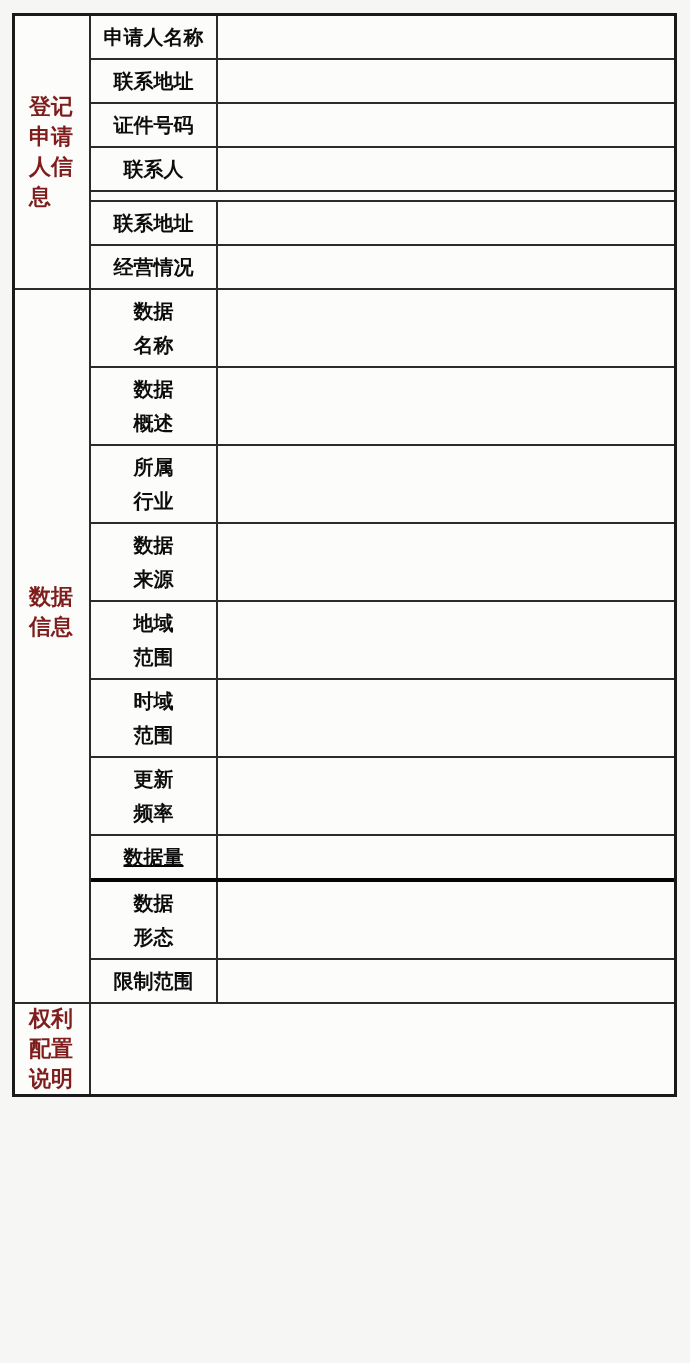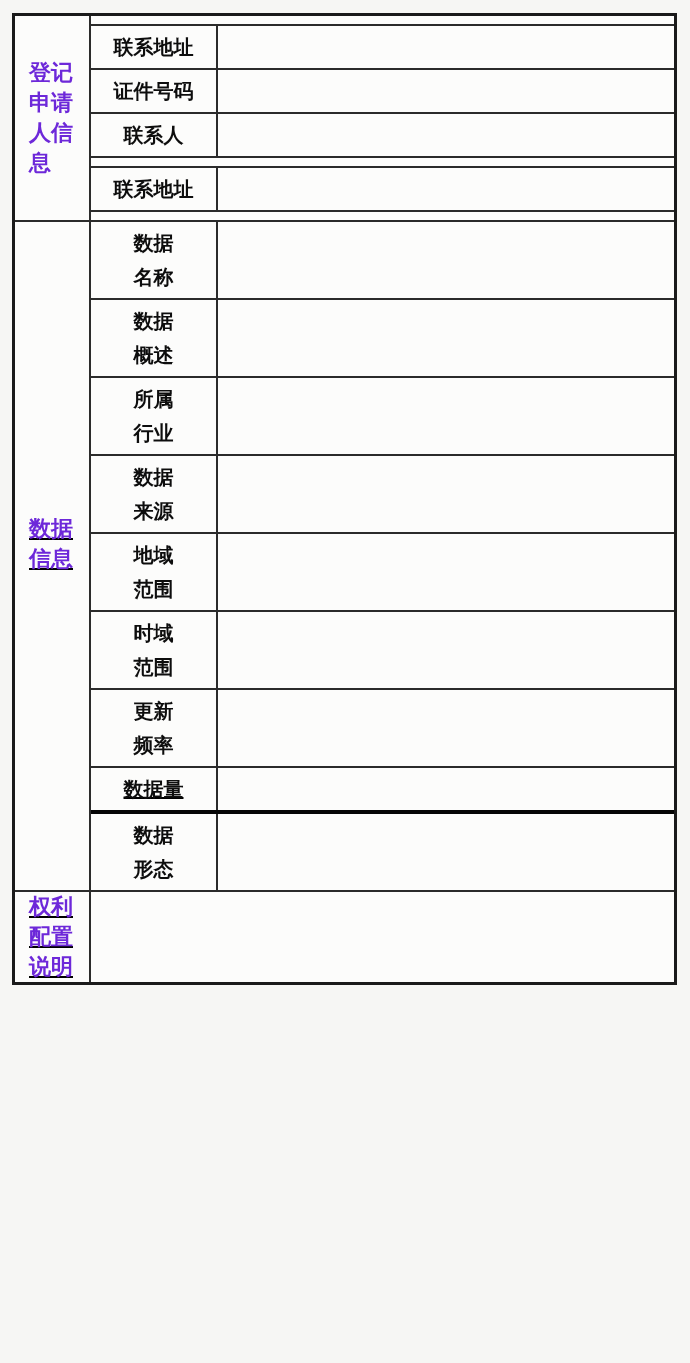--- a/index.html
+++ b/index.html
@@ -11,31 +11,31 @@
   }
   .page{position:relative;width:690px;height:1363px;overflow:hidden;}
   .doc-table{
     position:absolute;left:12px;top:13px;width:665px;
     box-sizing:border-box;
     border:3px solid #1a1a1a;
     background:#fcfcfb;
     display:flex;flex-direction:column;
   }
   .section{display:flex;align-items:stretch;border-bottom:2px solid #2b2b2b;}
-  .section:last-child{border-bottom:none;text-decoration:underline;}
+  .section:last-child{border-bottom:none;}
   .cat-cell{
     width:76px;box-sizing:border-box;flex:0 0 76px;
     border-right:2px solid #2b2b2b;
     display:flex;align-items:center;justify-content:center;
     padding:0 14px;
   }
-  .cat-cell.cat-offset{align-items:flex-start;padding-top:292px;text-decoration:underline;}
+  .cat-cell.cat-offset{align-items:flex-start;padding-top:292px;}
   .cat-label{
     font-weight:bold;font-size:22px;line-height:30px;
-    color:#6d28d9;word-break:break-all;text-align:left;
+    color:#7f1d1d;word-break:break-all;text-align:left;
   }
   .rows{flex:1 1 auto;display:flex;flex-direction:column;min-width:0;}
   .row{display:flex;align-items:stretch;border-bottom:2px solid #2b2b2b;}
   .row:last-child{border-bottom:none;}
   .row.no-bb{border-bottom:none;text-decoration:underline;}
   .row.thick-top{border-top:4px solid #050505;}
   .field-cell{
     width:127px;box-sizing:border-box;flex:0 0 127px;
     border-right:2px solid #2b2b2b;
     display:flex;align-items:center;justify-content:center;
@@ -56,20 +56,23 @@
 <body>
 
 <div class="page">
   <div class="doc-table">
       <div class="section">
         <div class="cat-cell">
           <div class="cat-label">登记申请人信息</div>
         </div>
         <div class="rows">
           <div class="row">
+            <div class="field-cell">
+              <div class="field-label">申请人名称</div>
+            </div>
             <div class="desc-cell"></div>
           </div>
           <div class="row">
             <div class="field-cell">
               <div class="field-label">联系地址</div>
             </div>
             <div class="desc-cell"></div>
           </div>
           <div class="row">
             <div class="field-cell">
@@ -86,20 +89,23 @@
           <div class="row">
             <div class="desc-cell"></div>
           </div>
           <div class="row">
             <div class="field-cell">
               <div class="field-label">联系地址</div>
             </div>
             <div class="desc-cell"></div>
           </div>
           <div class="row">
+            <div class="field-cell">
+              <div class="field-label">经营情况</div>
+            </div>
             <div class="desc-cell"></div>
           </div>
         </div>
       </div>
       <div class="section">
         <div class="cat-cell cat-offset">
           <div class="cat-label">数据信息</div>
         </div>
         <div class="rows">
           <div class="row">
@@ -157,20 +163,26 @@
             </div>
             <div class="desc-cell"></div>
           </div>
           <div class="row thick-top">
             <div class="field-cell">
               <div class="field-label">数据
 形态</div>
             </div>
             <div class="desc-cell"></div>
           </div>
+          <div class="row">
+            <div class="field-cell">
+              <div class="field-label">限制范围</div>
+            </div>
+            <div class="desc-cell"></div>
+          </div>
         </div>
       </div>
       <div class="section">
         <div class="cat-cell">
           <div class="cat-label">权利配置说明</div>
         </div>
         <div class="rows">
           <div class="row">
             <div class="desc-cell merged"></div>
           </div>

